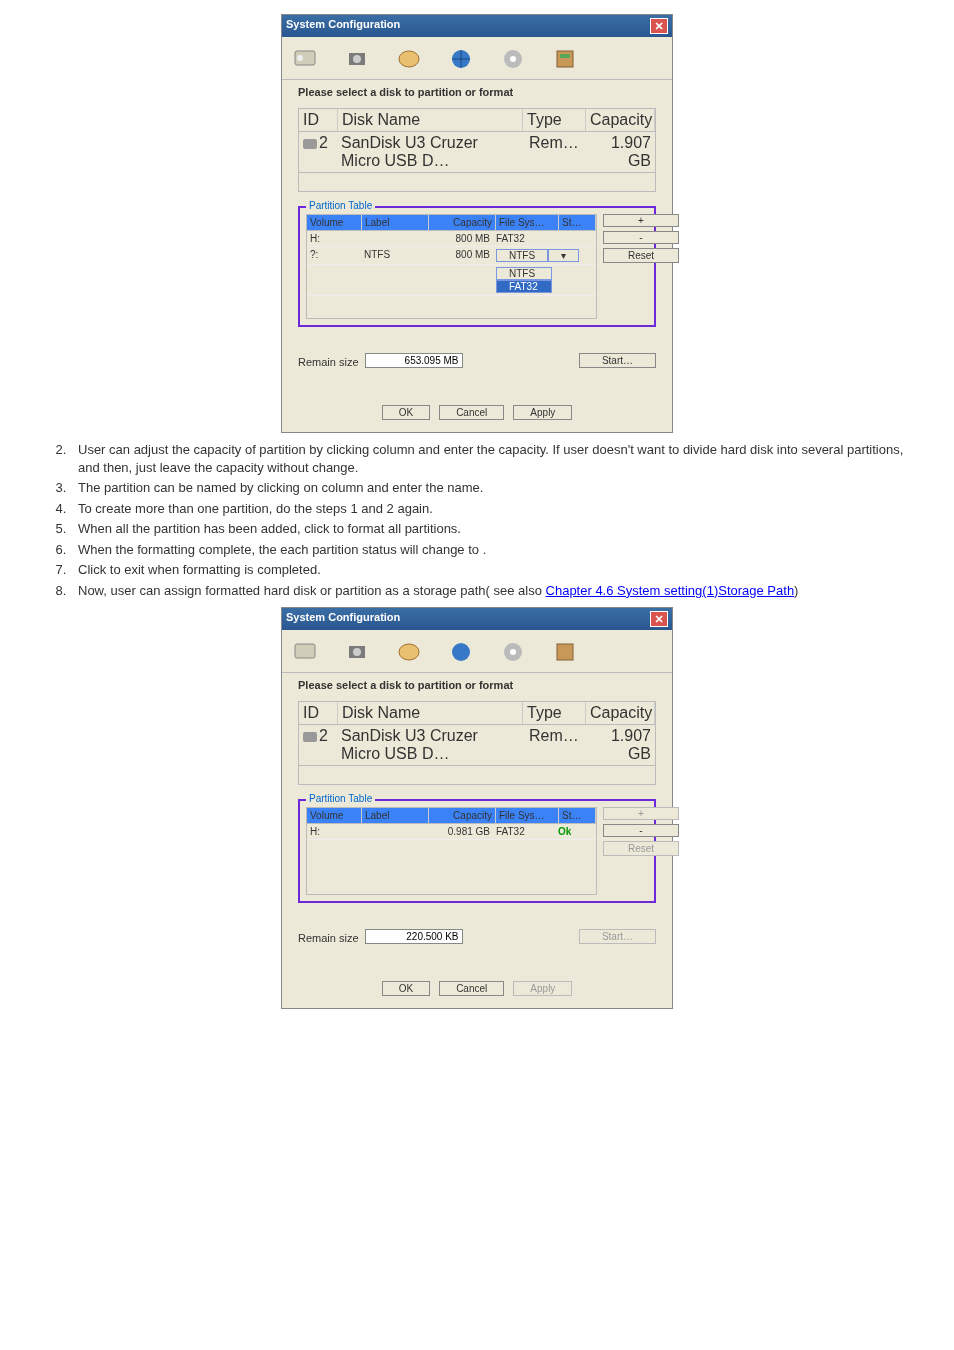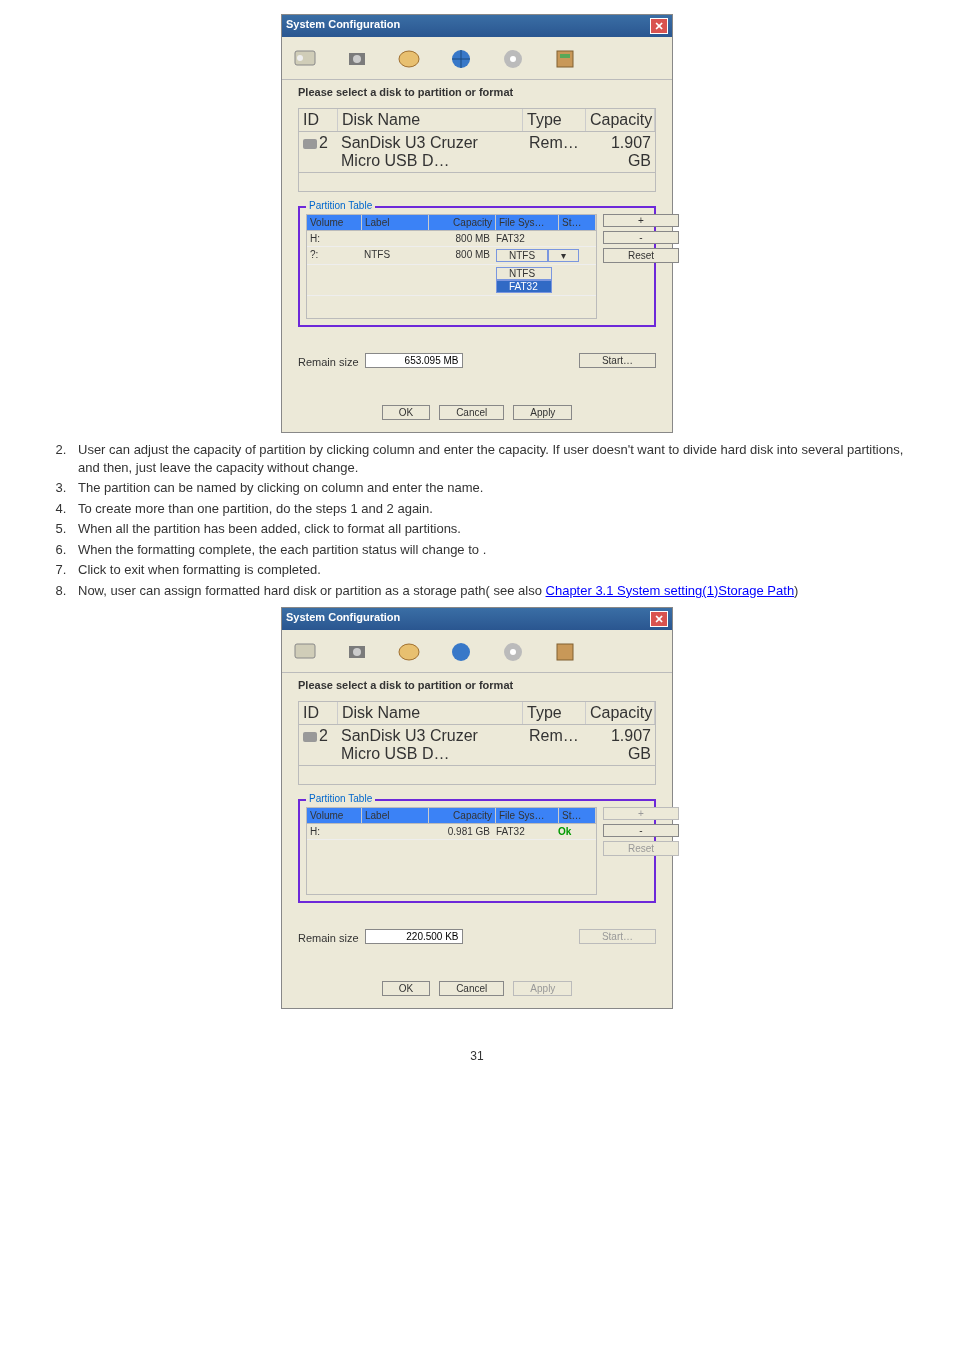--- a/index.html
+++ b/index.html
@@ -176,21 +176,21 @@
 </div>
 </div>
 
 <ol start="2">
   <li>User can adjust the capacity of partition by clicking            column and enter the capacity. If user doesn't want to divide hard disk into several partitions, and then, just leave the capacity without change.</li>
   <li>The partition can be named by clicking on         column and enter the name.</li>
   <li>To create more than one partition, do the steps 1 and 2 again.</li>
   <li>When all the partition has been added, click         to format all partitions.</li>
   <li>When the formatting complete, the each partition status will change to    .</li>
   <li>Click       to exit when formatting is completed.</li>
-  <li><span>Now, user can assign formatted hard disk or partition as a storage path( see also </span><a class="link">Chapter 3.1 System setting(1)Storage Path</a><span>)</span></li>
+  <li><span>Now, user can assign formatted hard disk or partition as a storage path( see also </span><a class="link">Chapter 4.6 System setting(1)Storage Path</a><span>)</span></li>
 </ol>
 
 <div class="img-wrap">
 <div class="syscfg">
   <div class="titlebar">
     <span class="t">System Configuration</span>
     <span class="closebox">✕</span>
   </div>
   <div class="toolbar">
     <div class="tbtn">
@@ -278,15 +278,14 @@
     <span class="btn disabled">Start…</span>
   </div>
   <div class="btnrow">
     <span class="btn">OK</span>
     <span class="btn">Cancel</span>
     <span class="btn disabled">Apply</span>
   </div>
 </div>
 </div>
 
-<div class="pgnum">31</div>
 
 </div>
 
 </body></html>

